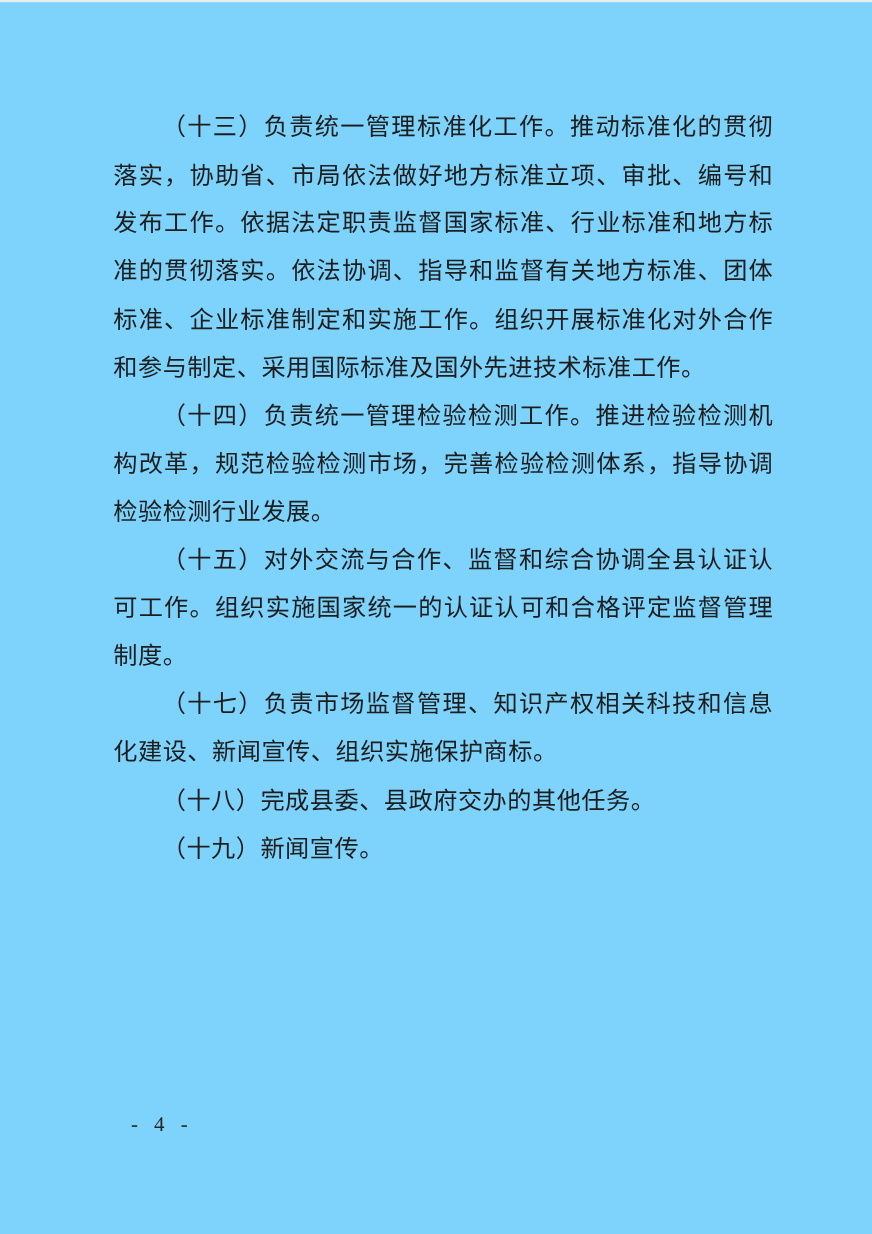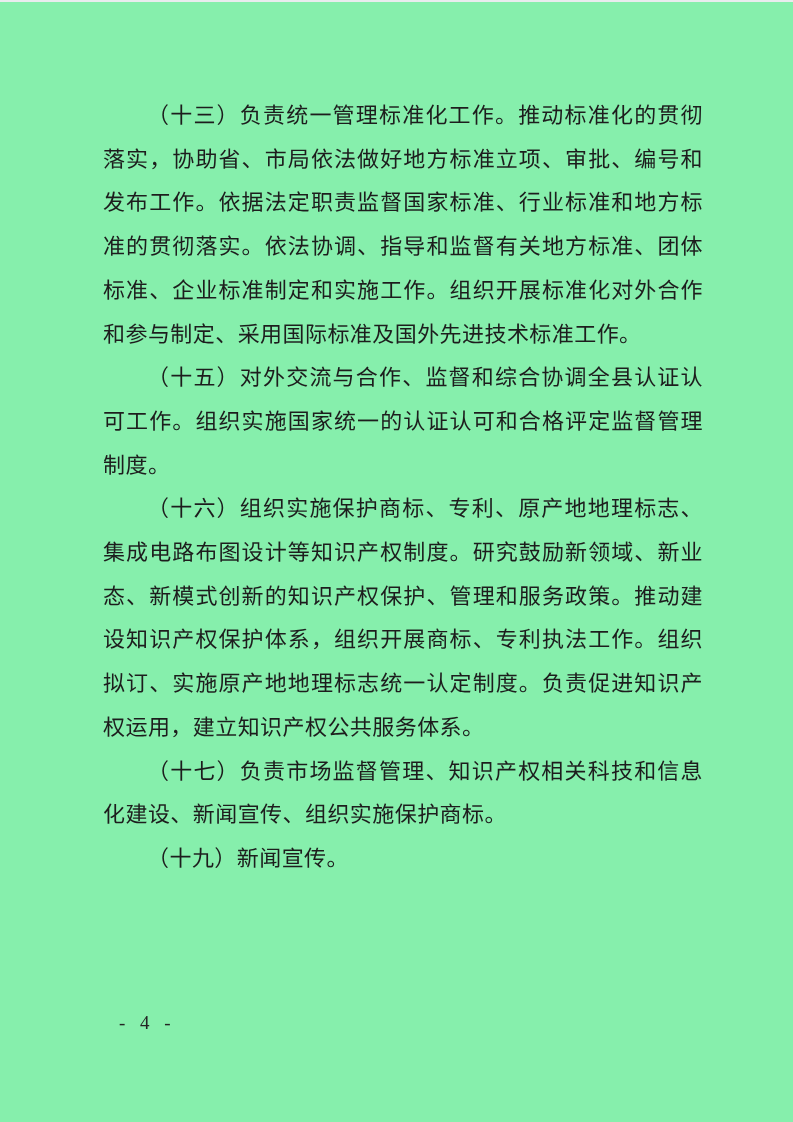--- a/index.html
+++ b/index.html
@@ -4,21 +4,21 @@
 <style>
   html, body {
     margin: 0;
     padding: 0;
     background: #ffffff;
   }
   .page {
     position: relative;
     width: 793px;
     height: 1122px;
-    background: #86efac;
+    background: #7dd3fc;
     overflow: hidden;
     font-family: "Liberation Serif", "DejaVu Serif", serif;
     color: #1d1d1d;
   }
   
   .page-top-edge {
     position: absolute;
     top: 0; left: 0; right: 0;
     height: 2px;
     background: #e9ecee;
@@ -50,20 +50,21 @@
   }
 </style>
 </head>
 <body>
 
 <div class="page">
   <div class="page-top-edge"></div>
 
   <div class="doc-body">
     <p>（十三）负责统一管理标准化工作。推动标准化的贯彻落实，协助省、市局依法做好地方标准立项、审批、编号和发布工作。依据法定职责监督国家标准、行业标准和地方标准的贯彻落实。依法协调、指导和监督有关地方标准、团体标准、企业标准制定和实施工作。组织开展标准化对外合作和参与制定、采用国际标准及国外先进技术标准工作。</p>
+    <p>（十四）负责统一管理检验检测工作。推进检验检测机构改革，规范检验检测市场，完善检验检测体系，指导协调检验检测行业发展。</p>
     <p>（十五）对外交流与合作、监督和综合协调全县认证认可工作。组织实施国家统一的认证认可和合格评定监督管理制度。</p>
-    <p>（十六）组织实施保护商标、专利、原产地地理标志、集成电路布图设计等知识产权制度。研究鼓励新领域、新业态、新模式创新的知识产权保护、管理和服务政策。推动建设知识产权保护体系，组织开展商标、专利执法工作。组织拟订、实施原产地地理标志统一认定制度。负责促进知识产权运用，建立知识产权公共服务体系。</p>
     <p>（十七）负责市场监督管理、知识产权相关科技和信息化建设、新闻宣传、组织实施保护商标。</p>
+    <p>（十八）完成县委、县政府交办的其他任务。</p>
     <p>（十九）新闻宣传。</p>
   </div>
 
   <div class="page-number">- 4 -</div>
 </div>
 
 </body></html>

